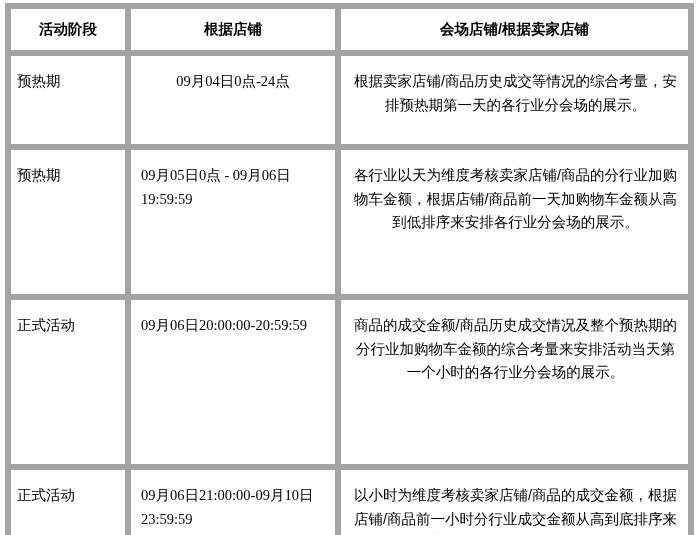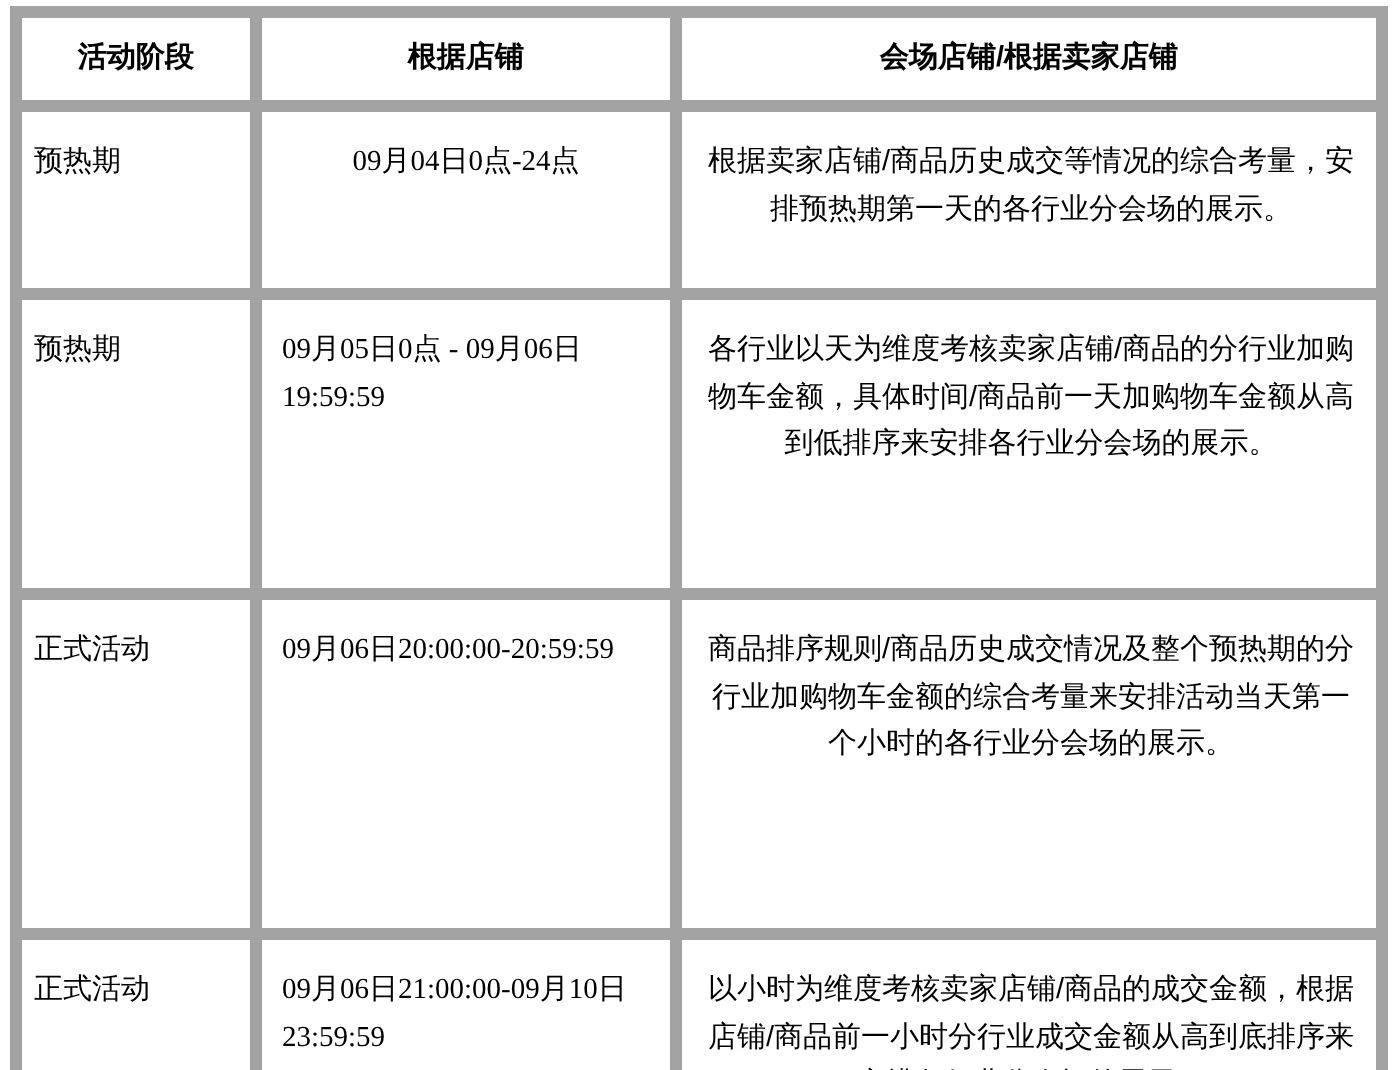--- a/index.html
+++ b/index.html
@@ -82,26 +82,26 @@
     </thead>
     <tbody>
       <tr class="row-h1">
         <td class="phase">预热期</td>
         <td class="time centered">09月04日0点-24点</td>
         <td class="rule">根据卖家店铺/商品历史成交等情况的综合考量，安排预热期第一天的各行业分会场的展示。</td>
       </tr>
       <tr class="row-h2">
         <td class="phase">预热期</td>
         <td class="time">09月05日0点 - 09月06日19:59:59</td>
-        <td class="rule">各行业以天为维度考核卖家店铺/商品的分行业加购物车金额，具体时间/商品前一天加购物车金额从高到低排序来安排各行业分会场的展示。</td>
+        <td class="rule">各行业以天为维度考核卖家店铺/商品的分行业加购物车金额，根据店铺/商品前一天加购物车金额从高到低排序来安排各行业分会场的展示。</td>
       </tr>
       <tr class="row-h3">
         <td class="phase">正式活动</td>
         <td class="time">09月06日20:00:00-20:59:59</td>
-        <td class="rule">商品排序规则/商品历史成交情况及整个预热期的分行业加购物车金额的综合考量来安排活动当天第一个小时的各行业分会场的展示。</td>
+        <td class="rule">商品的成交金额/商品历史成交情况及整个预热期的分行业加购物车金额的综合考量来安排活动当天第一个小时的各行业分会场的展示。</td>
       </tr>
       <tr class="row-h4">
         <td class="phase">正式活动</td>
         <td class="time">09月06日21:00:00-09月10日23:59:59</td>
         <td class="rule">以小时为维度考核卖家店铺/商品的成交金额，根据店铺/商品前一小时分行业成交金额从高到底排序来安排各行业分会场的展示。</td>
       </tr>
     </tbody>
   </table>
 </div>
 

